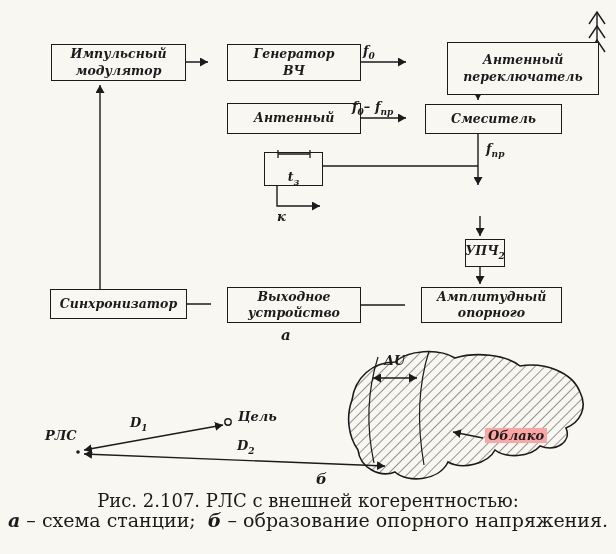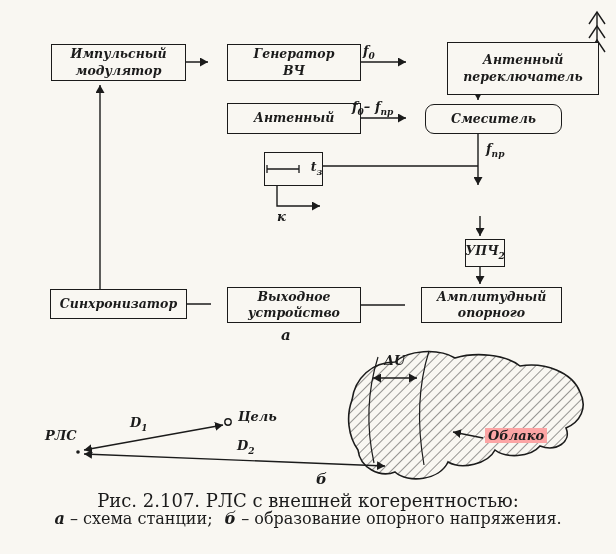--- a/index.html
+++ b/index.html
@@ -9,23 +9,23 @@
             font-family:"DejaVu Serif", serif; color:#1b1b1b; overflow:hidden; }
   svg.wires { position:absolute; left:0; top:0; width:616px; height:554px; }
   .block { position:absolute; border:1.6px solid #1b1b1b; background:#f9f7f2;
            display:flex; align-items:center; justify-content:center; text-align:center;
            font-style:italic; font-weight:700; font-size:12.5px; line-height:1.3;
            white-space:pre-line;margin-left:16px; }
   .lbl { position:absolute; font-style:italic; font-weight:700; font-size:13px;
          white-space:nowrap; }
   .lbl sub, .block sub { font-size:9px; }
   .big { font-size:15px; }
-  .delay-inner { display:flex; flex-direction:row; align-items:center; gap:10px; }
+  .delay-inner { display:flex; flex-direction:column; align-items:center; gap:10px; }
   .caption { position:absolute; left:0; width:100%; text-align:center;
-             font-style:normal; font-weight:400; font-size:16px; }
+             font-style:normal; font-weight:400; font-size:19px; }
   .cap-b { margin-left:12px; }
   .it { font-style:italic; font-weight:700; }
   .oblako { background:#fca5a5; padding:0 3px; }
 </style>
 </head>
 <body>
 
 <div class="canvas">
 
   <svg class="wires" viewBox="0 0 616 554" fill="none" stroke="#1b1b1b" stroke-width="1.4">
@@ -77,21 +77,21 @@
     <span>Генератор
 ВЧ</span>
   </div>
   <div class="block" style="left:431px; top:42px; width:152px; height:53px;">
     <span>Антенный
 переключатель</span>
   </div>
   <div class="block" style="left:211px; top:103px; width:134px; height:31px;">
     <span>Антенный</span>
   </div>
-  <div class="block" style="left:409px; top:104px; width:137px; height:30px;border-radius:9px;">
+  <div class="block" style="left:409px; top:104px; width:137px; height:30px;">
     <span>Смеситель</span>
   </div>
 
   <div class="block" style="left:248px; top:152px; width:59px; height:34px;">
     <span class="delay-inner">
       <svg width="36" height="10">
         <path d="M2,1 V9 M2,5 H34 M34,1 V9" stroke="#1b1b1b" stroke-width="1.3" fill="none"></path>
       </svg>
       <span><span>t</span><sub>з</sub></span>
     </span>

